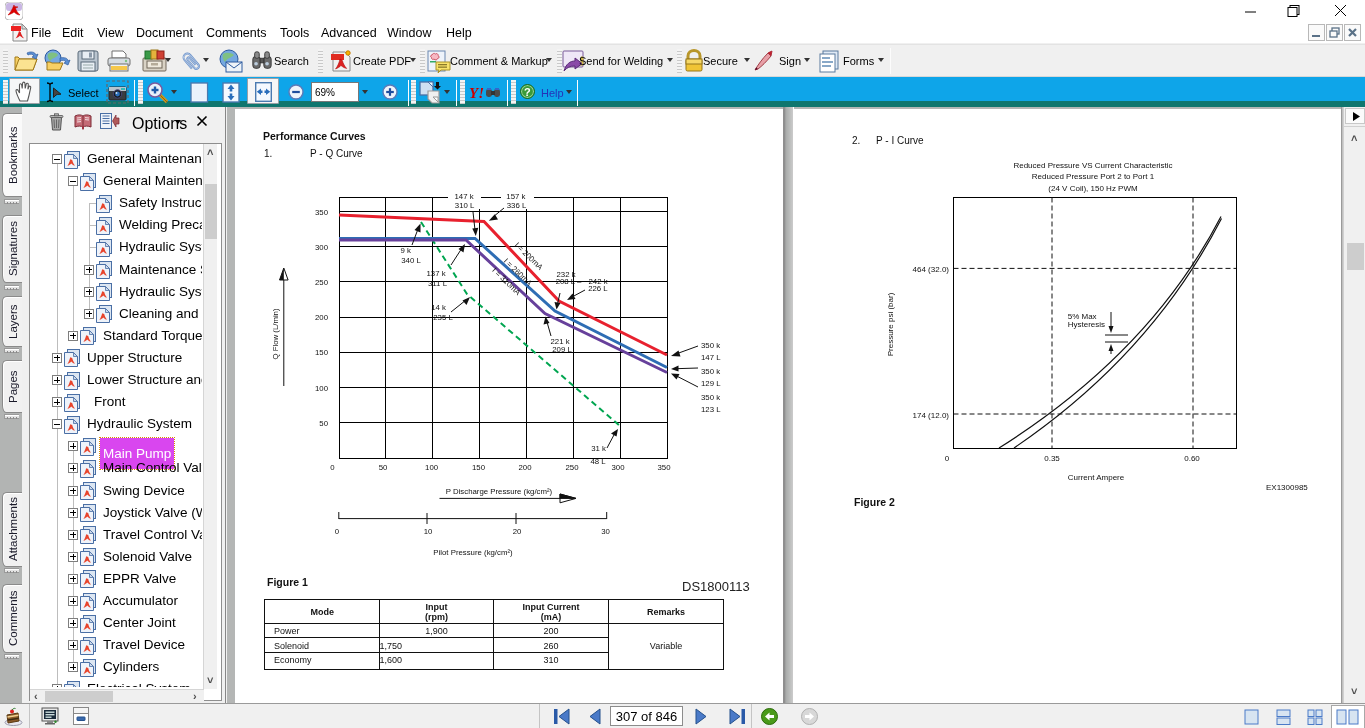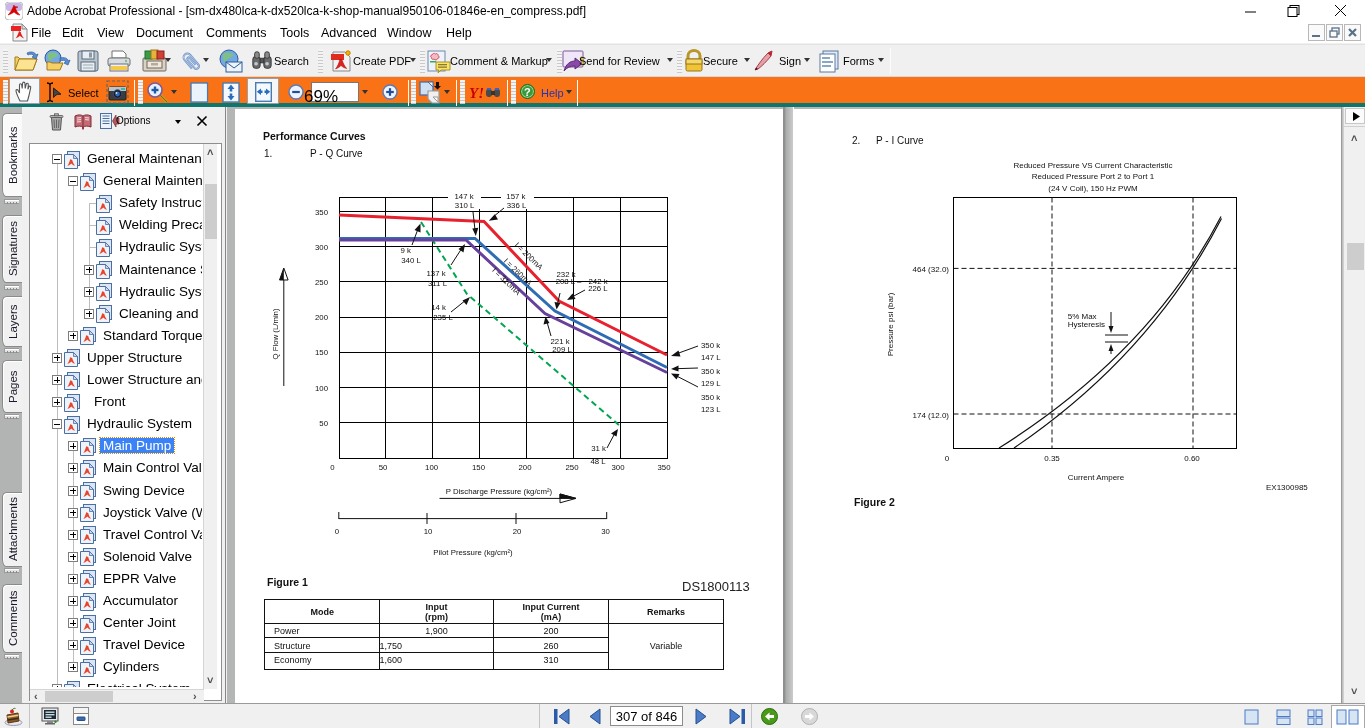--- a/index.html
+++ b/index.html
@@ -11,21 +11,21 @@
 #titlebar { left:0; top:0; width:1365px; height:22px; background:#ffffff; }
 #titletext { left:27px; top:4px; font-size:12px; color:#000; }
 .winbtn { top:4px; width:14px; height:14px; }
 
 
 #menubar { left:0; top:22px; width:1365px; height:21px; background:#ffffff; }
 .menuitem { position:absolute; top:4px; font-size:12.5px; color:#000; }
 
 
 #tb1 { left:0; top:44px; width:1365px; height:32px; background:#f0f0f0; border-top:1px solid #e3e3e3; }
-#tb2 { left:0; top:76px; width:1365px; height:31px; background:#f97316; border-top:1px solid #d8d8d8; border-bottom:4px solid #0f766e; }
+#tb2 { left:0; top:76px; width:1365px; height:31px; background:#0ea5e9; border-top:1px solid #d8d8d8; border-bottom:6px solid #0f766e; }
 .grip { position:absolute; top:4px; width:5px; height:24px; background:repeating-linear-gradient(0deg,#c9c9c9 0 1px,#f4f4f4 1px 3px); }
 .tbtext { position:absolute; font-size:11px; color:#000; }
 .dd { position:absolute; width:0; height:0; border-left:3.5px solid transparent; border-right:3.5px solid transparent; border-top:4px solid #333; }
 .vsep { position:absolute; top:3px; width:1px; height:26px; background:#d0d0d0; border-right:1px solid #fcfcfc; }
 
 
 #tabstrip { left:0; top:107px; width:22px; height:596px; background:#b2b4b3; }
 .sidetab { position:absolute; left:2px; width:20px; background:#f1f1f1; border:1px solid #8a8a8a; border-right:none; border-radius:5px 0 0 4px / 5px 0 0 8px; box-shadow:inset 1px 1px 0 #fff; }
 .sidetab span { position:absolute; left:0; top:0; width:100%; height:100%; writing-mode:vertical-rl; transform:rotate(180deg); font-size:11.5px; color:#1a1a2a; white-space:nowrap; display:flex; align-items:center; justify-content:center; }
 .tabdots { position:absolute; left:4px; width:15px; height:5px; background:#e4e4e4; border:1px solid #9a9a9a; border-right:none; box-shadow:inset 0 1px 0 #fff; }
@@ -36,21 +36,21 @@
 #paneltools { position:absolute; left:0; top:0; width:100%; height:36px; }
 #treewrap { position:absolute; left:7px; top:36px; width:193px; height:558px; background:#fff; border:1px solid #8e8e8e; }
 #tree { position:absolute; left:0; top:0; width:172px; height:543px; overflow:hidden; font-size:13.5px; color:#000; }
 .trow { position:absolute; height:22px; white-space:nowrap; }
 .tlabel { position:absolute; top:3px; }
 .exp { position:absolute; top:6px; width:10px; height:10px; background:#fff; border:1px solid #7e7e7e; }
 .exp:before { content:""; position:absolute; left:1px; top:3.5px; width:6px; height:1px; background:#000; }
 .exp.plus:after { content:""; position:absolute; left:3.5px; top:1px; width:1px; height:6px; background:#000; }
 .vline { position:absolute; width:1px; background:#bdbdbd; }
 .hstub { position:absolute; height:1px; background:#bdbdbd; }
-.sel { background:#3b82f6; color:#fff; outline:1px dotted #d88b00; padding:0 3px; margin-left:-3px; }
+.sel { background:#d946ef; color:#fff; outline:1px dotted #d88b00; padding:8px 3px; margin-left:-3px; }
 
 
 .sb { position:absolute; background:#f0f0f0; }
 .chev { position:absolute; color:#4d4d4d; font-size:11px; font-weight:bold; font-family:"Liberation Sans",sans-serif; }
 .thumb { position:absolute; background:#cdcdcd; }
 
 
 #docarea { left:227px; top:107px; width:1116px; height:596px; background:#b4b6b5; }
 #page1 { position:absolute; left:8px; top:2px; width:548px; height:594px; background:#fff; }
 #page2 { position:absolute; left:566px; top:2px; width:548px; height:594px; background:#fff; }
@@ -63,21 +63,20 @@
 </head>
 <body>
 <div id="app">
 
   <div id="titlebar" class="abs">
     <svg class="abs" style="left:5px;top:2px" width="18" height="18">
         <rect x="0" y="0" width="18" height="18" rx="4" fill="#fff" stroke="#bbb"></rect>
         <rect x="1" y="1" width="16" height="8" rx="3" fill="#c9b6e4"></rect>
         <path d="M9 3 C7 8 5 11 3 13 C6 12 8 11 9 10 C11 12 13 13 15 13 C12 10 11 8 10.5 6 L13 5 L9.5 4.5 Z" fill="#d00" stroke="#b00" stroke-width=".5"></path>
       </svg>
-    <div id="titletext" class="abs">Adobe Acrobat Professional - [sm-dx480lca-k-dx520lca-k-shop-manual950106-01846e-en_compress.pdf]</div>
     <svg class="abs winbtn" style="left:1244px">
         <line x1="1" y1="8" x2="12" y2="8" stroke="#000" stroke-width="1"></line>
       </svg>
     <svg class="abs winbtn" style="left:1287px">
         <rect x="3" y="1.5" width="9" height="9" fill="none" stroke="#000"></rect>
         <rect x="1" y="3.5" width="9" height="9" fill="#fff" stroke="#000"></rect>
       </svg>
     <svg class="abs winbtn" style="left:1334px">
         <line x1="1" y1="1" x2="12" y2="12" stroke="#000"></line>
         <line x1="12" y1="1" x2="1" y2="12" stroke="#000"></line>
@@ -206,21 +205,21 @@
     </svg>
     <div class="tbtext" style="left:450px;top:10px">Comment &amp; Markup</div>
     <div class="dd" style="left:546px;top:13px"></div>
     <div class="grip" style="left:557px"></div>
 
     <svg class="abs" style="left:560px;top:4px" width="26" height="24">
       <rect x="3" y="2" width="20" height="16" rx="1" fill="#efe7f7" stroke="#7a5a9a"></rect>
       <path d="M12 14 L21 14 L21 8 L23 8 L23 16 L12 16 Z" fill="#f9e36b" stroke="#a8922a"></path>
       <path d="M4 22 C6 15 10 12 15 12 L15 9 L22 14.5 L15 20 L15 17 C10 17 7 18.5 4 22 Z" fill="#8a4ba8" stroke="#5a2a78"></path>
     </svg>
-    <div class="tbtext" style="left:579px;top:10px">Send for Review</div>
+    <div class="tbtext" style="left:579px;top:10px">Send for Welding</div>
     <div class="dd" style="left:667px;top:13px"></div>
     <div class="grip" style="left:677px"></div>
 
     <svg class="abs" style="left:683px;top:3px" width="22" height="26">
       <path d="M5 12 L5 8 C5 4.5 8 2.5 11 2.5 C14 2.5 17 4.5 17 8 L17 12" fill="none" stroke="#b8962a" stroke-width="3"></path>
       <rect x="3" y="11" width="16" height="12" rx="1.5" fill="#f0c435" stroke="#96761a"></rect>
       <rect x="3" y="11" width="16" height="5" fill="#f6d868" stroke="#96761a"></rect>
     </svg>
     <div class="tbtext" style="left:703px;top:10px">Secure</div>
     <div class="dd" style="left:744px;top:13px"></div>
@@ -298,21 +297,21 @@
       <path d="M1.8 9.8 L6 6.5 L6 8.6 L7.5 8.6 L7.5 11 L6 11 L6 13.1 Z" fill="#2a6ebb"></path>
       <path d="M15.2 9.8 L11 6.5 L11 8.6 L9.5 8.6 L9.5 11 L11 11 L11 13.1 Z" fill="#2a6ebb"></path>
     </svg>
 
     <svg class="abs" style="left:288px;top:7px" width="16" height="16">
       <circle cx="8" cy="8" r="7" fill="#eef4fb" stroke="#5a7ab8" stroke-width="1.4"></circle>
       <line x1="4.2" y1="8" x2="11.8" y2="8" stroke="#1f4e9e" stroke-width="2.2"></line>
     </svg>
 
     <div class="abs" style="left:311px;top:5px;width:48px;height:20px;background:#fff;border:1px solid #777"></div>
-    <div class="tbtext" style="left:304px;top:10px;font-size:17px">69%</div>
+    <div class="tbtext" style="left:315px;top:10px;font-size:10px">69%</div>
     <div class="dd" style="left:362px;top:13px"></div>
 
     <svg class="abs" style="left:382px;top:7px" width="16" height="16">
       <circle cx="8" cy="8" r="7" fill="#eef4fb" stroke="#5a7ab8" stroke-width="1.4"></circle>
       <line x1="4.2" y1="8" x2="11.8" y2="8" stroke="#1f4e9e" stroke-width="2.2"></line>
       <line x1="8" y1="4.2" x2="8" y2="11.8" stroke="#1f4e9e" stroke-width="2.2"></line>
     </svg>
     <div class="vsep" style="left:408px"></div>
     <div class="grip" style="left:411px;top:3px"></div>
 
@@ -401,21 +400,21 @@
       </svg>
 
       <svg class="abs" style="left:78px;top:6px" width="20" height="18">
         <rect x="0.5" y="0.5" width="11" height="15" fill="#eef3fa" stroke="#4a6fa5"></rect>
         <line x1="2.5" y1="3" x2="9.5" y2="3" stroke="#4a6fa5"></line>
         <line x1="2.5" y1="5.5" x2="9.5" y2="5.5" stroke="#4a6fa5"></line>
         <line x1="2.5" y1="8" x2="9.5" y2="8" stroke="#4a6fa5"></line>
         <line x1="2.5" y1="10.5" x2="9.5" y2="10.5" stroke="#4a6fa5"></line>
         <path d="M19 5 L19 11 L16 11 L16 14 L12.5 8 L16 2 L16 5 Z" fill="#b05a5a" stroke="#7c2a35" stroke-width="0.7"></path>
       </svg>
-      <div class="abs" style="left:94px;top:8px;font-size:10px">Options</div>
+      <div class="abs" style="left:110px;top:8px;font-size:16px">Options</div>
       <div class="dd" style="left:153px;top:13px;border-top-color:#000"></div>
       <svg class="abs" style="left:174px;top:8px" width="12" height="12">
         <path d="M1.5 1.5 L10.5 10.5 M10.5 1.5 L1.5 10.5" stroke="#000" stroke-width="1.6"></path>
       </svg>
     </div>
     <div id="treewrap">
       <div id="tree">
       <div class="vline" style="left:27px;top:15px;height:531px"></div>
       <div class="vline" style="left:43px;top:37px;height:154px"></div>
       <div class="vline" style="left:43px;top:302px;height:222px"></div>
@@ -833,21 +832,21 @@
         <div class="abs" style="left:0;top:22.5px;width:100%;height:1px;background:#111"></div>
         <div class="abs" style="left:0;top:37px;width:344px;height:1px;background:#111"></div>
         <div class="abs" style="left:0;top:51.5px;width:344px;height:1px;background:#111"></div>
         <div class="abs" style="left:0;top:7px;width:114.5px;text-align:center;font-weight:bold">Mode</div>
         <div class="abs" style="left:114.5px;top:2px;width:114px;text-align:center;font-weight:bold;line-height:10px">Input<br>(rpm)</div>
         <div class="abs" style="left:228.5px;top:2px;width:115px;text-align:center;font-weight:bold;line-height:10px">Input Current<br>(mA)</div>
         <div class="abs" style="left:343.5px;top:7px;width:115px;text-align:center;font-weight:bold">Remarks</div>
         <div class="abs" style="left:9px;top:26px">Power</div>
         <div class="abs" style="left:114.5px;top:26px;width:114px;text-align:center">1,900</div>
         <div class="abs" style="left:228.5px;top:26px;width:115px;text-align:center">200</div>
-        <div class="abs" style="left:9px;top:40.5px">Structure</div>
+        <div class="abs" style="left:9px;top:40.5px">Solenoid</div>
         <div class="abs" style="left:114.5px;top:40.5px;width:114px;text-align:left">1,750</div>
         <div class="abs" style="left:228.5px;top:40.5px;width:115px;text-align:center">260</div>
         <div class="abs" style="left:9px;top:55px">Economy</div>
         <div class="abs" style="left:114.5px;top:55px;width:114px;text-align:left">1,600</div>
         <div class="abs" style="left:228.5px;top:55px;width:115px;text-align:center">310</div>
         <div class="abs" style="left:343.5px;top:40.5px;width:115px;text-align:center">Variable</div>
       </div>
     </div>
     <div class="abs" style="left:555.5px;top:0;width:11px;height:596px;background:linear-gradient(90deg,#8f8f8f 0px,#8f8f8f 1.5px,#aaacab 3px,#bcbebd 7px,#c9c9c9 9.5px,#9f9f9f 10px,#ffffff 10.5px)"></div>
     <div class="abs" style="left:1113.5px;top:0;width:2.5px;height:596px;background:linear-gradient(90deg,#9a9a9a 0px,#9a9a9a 1px,#c0c0c0 1px)"></div>

